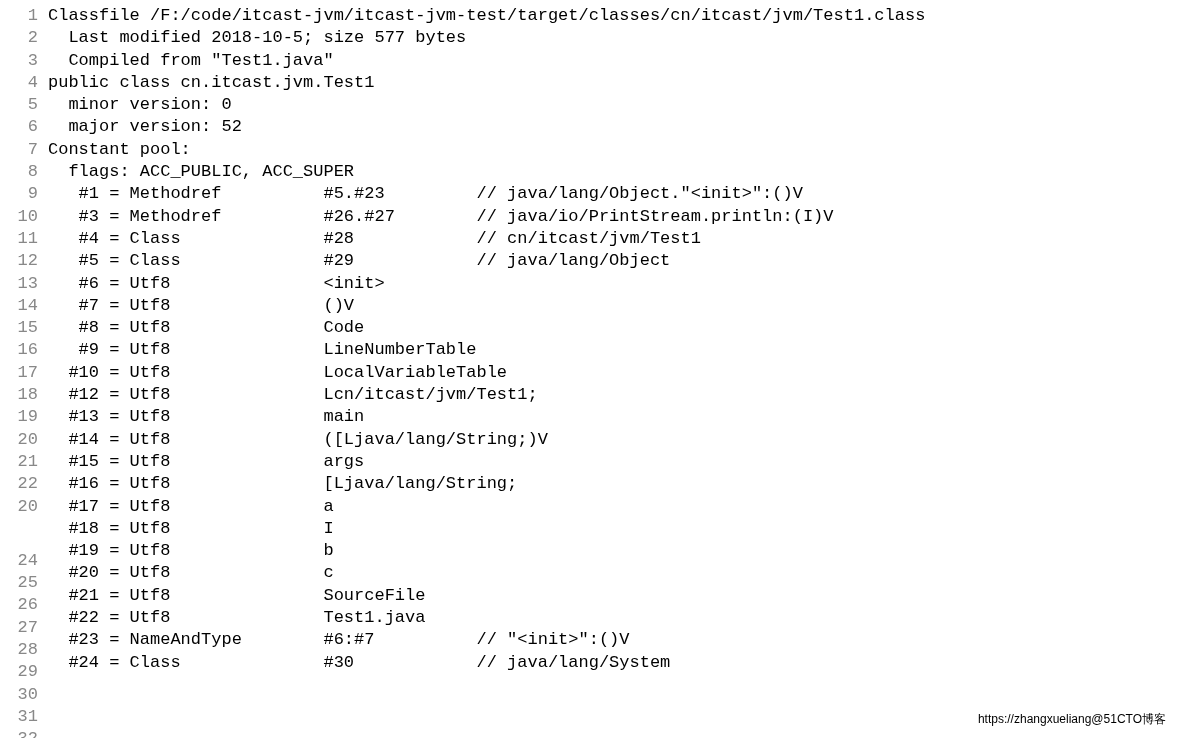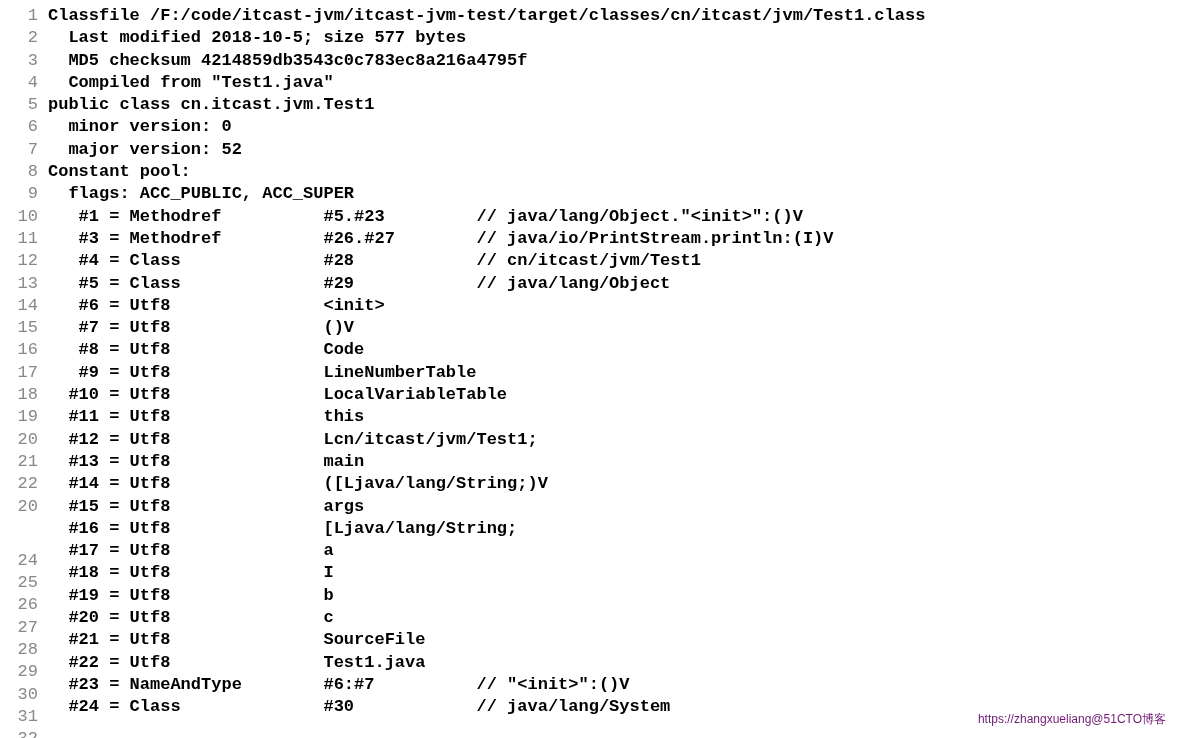--- a/index.html
+++ b/index.html
@@ -27,31 +27,30 @@
     .gutter .line-marker {
       position: relative;
       margin-top: 32px;
     }
     .code-lines {
       flex: 1;
     }
     .code-line {
       height: 22.3px;
       white-space: pre;
-      font-weight: bold;
     }
     .line-number {
       height: 22.3px;
     }
     .watermark {
       position: fixed;
       bottom: 8px;
       right: 18px;
       font-size: 12px;
-      color: #701a75;
+      color: #000000;
       font-family: Arial, sans-serif;
     }
   </style>
 </head>
 <body>
 
 <div class="code-container">
   <div class="gutter">
       <div class="line-number"><span>1</span></div>
       <div class="line-number"><span>2</span></div>
@@ -83,37 +82,35 @@
       <div class="line-number"><span>28</span></div>
       <div class="line-number"><span>29</span></div>
       <div class="line-number"><span>30</span></div>
       <div class="line-number"><span>31</span></div>
       <div class="line-number"><span>32</span></div>
       <div class="line-number"><span>33</span></div>
     </div>
   <div class="code-lines">
       <div class="code-line">Classfile /F:/code/itcast-jvm/itcast-jvm-test/target/classes/cn/itcast/jvm/Test1.class</div>
       <div class="code-line">  Last modified 2018-10-5; size 577 bytes</div>
-      <div class="code-line">  MD5 checksum 4214859db3543c0c783ec8a216a4795f</div>
       <div class="code-line">  Compiled from "Test1.java"</div>
       <div class="code-line">public class cn.itcast.jvm.Test1</div>
       <div class="code-line">  minor version: 0</div>
       <div class="code-line">  major version: 52</div>
       <div class="code-line">Constant pool:</div>
       <div class="code-line">  flags: ACC_PUBLIC, ACC_SUPER</div>
       <div class="code-line">   #1 = Methodref          #5.#23         // java/lang/Object."&lt;init&gt;":()V</div>
       <div class="code-line">   #3 = Methodref          #26.#27        // java/io/PrintStream.println:(I)V</div>
       <div class="code-line">   #4 = Class              #28            // cn/itcast/jvm/Test1</div>
       <div class="code-line">   #5 = Class              #29            // java/lang/Object</div>
       <div class="code-line">   #6 = Utf8               &lt;init&gt;</div>
       <div class="code-line">   #7 = Utf8               ()V</div>
       <div class="code-line">   #8 = Utf8               Code</div>
       <div class="code-line">   #9 = Utf8               LineNumberTable</div>
       <div class="code-line">  #10 = Utf8               LocalVariableTable</div>
-      <div class="code-line">  #11 = Utf8               this</div>
       <div class="code-line">  #12 = Utf8               Lcn/itcast/jvm/Test1;</div>
       <div class="code-line">  #13 = Utf8               main</div>
       <div class="code-line">  #14 = Utf8               ([Ljava/lang/String;)V</div>
       <div class="code-line">  #15 = Utf8               args</div>
       <div class="code-line">  #16 = Utf8               [Ljava/lang/String;</div>
       <div class="code-line">  #17 = Utf8               a</div>
       <div class="code-line">  #18 = Utf8               I</div>
       <div class="code-line">  #19 = Utf8               b</div>
       <div class="code-line">  #20 = Utf8               c</div>
       <div class="code-line">  #21 = Utf8               SourceFile</div>

